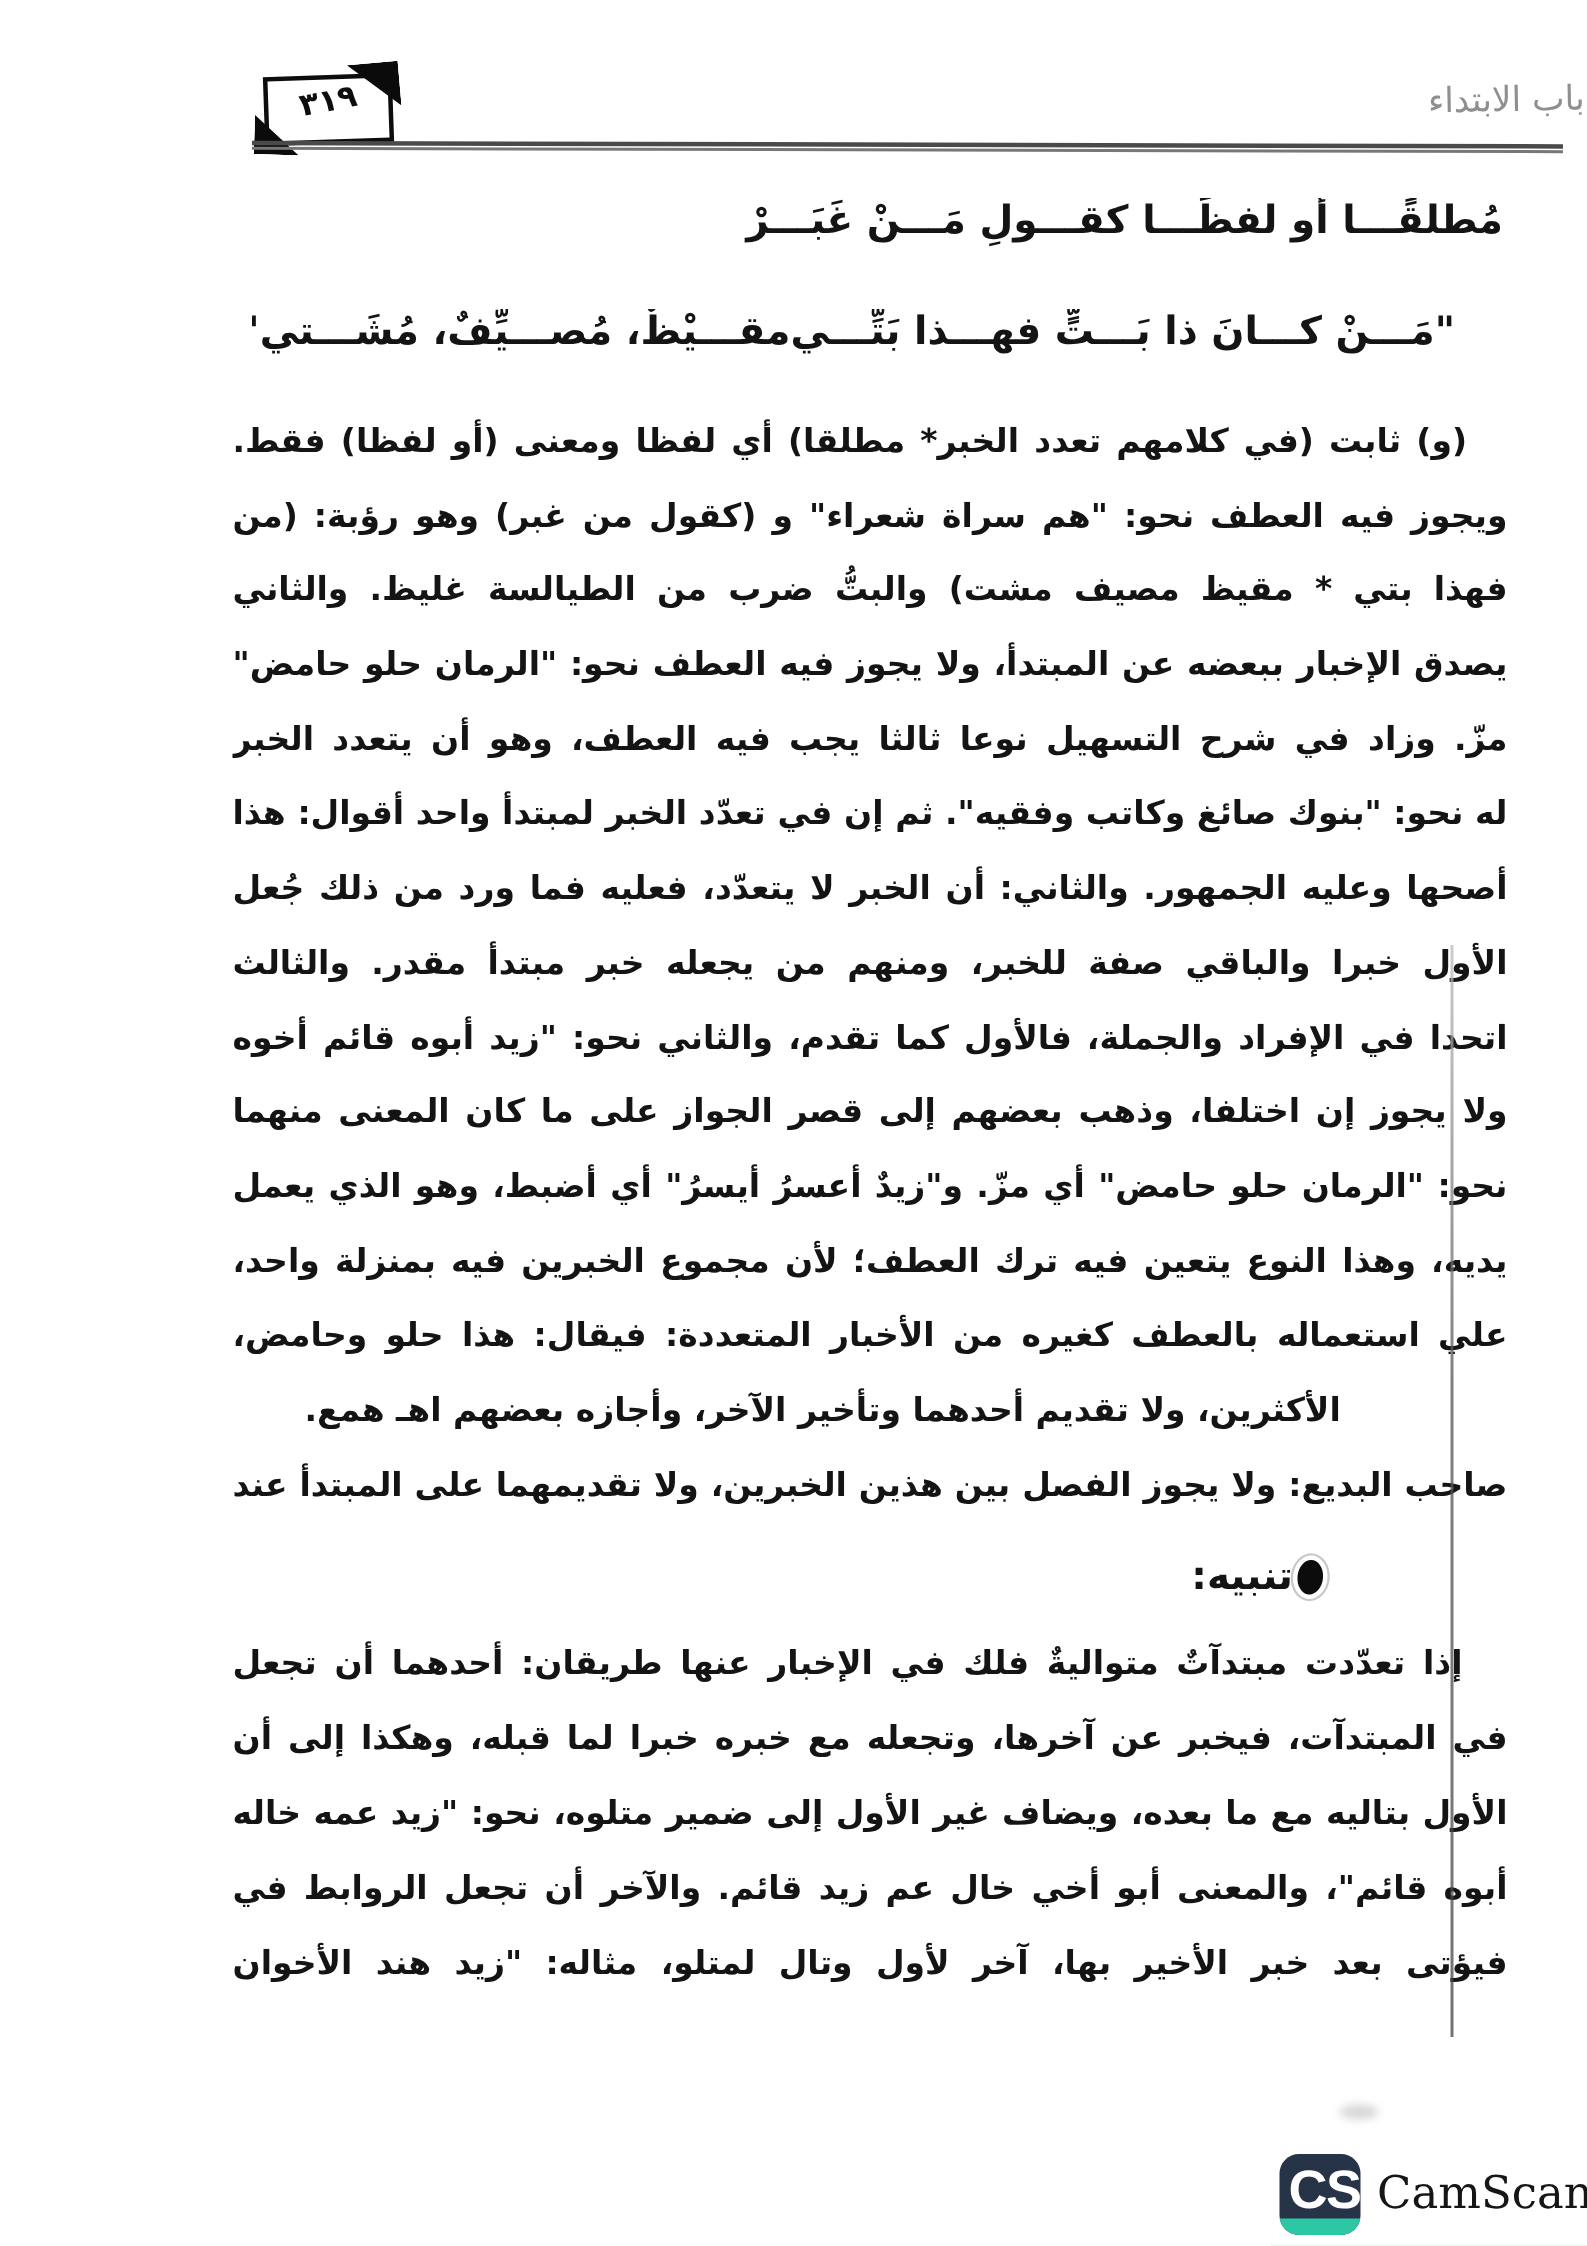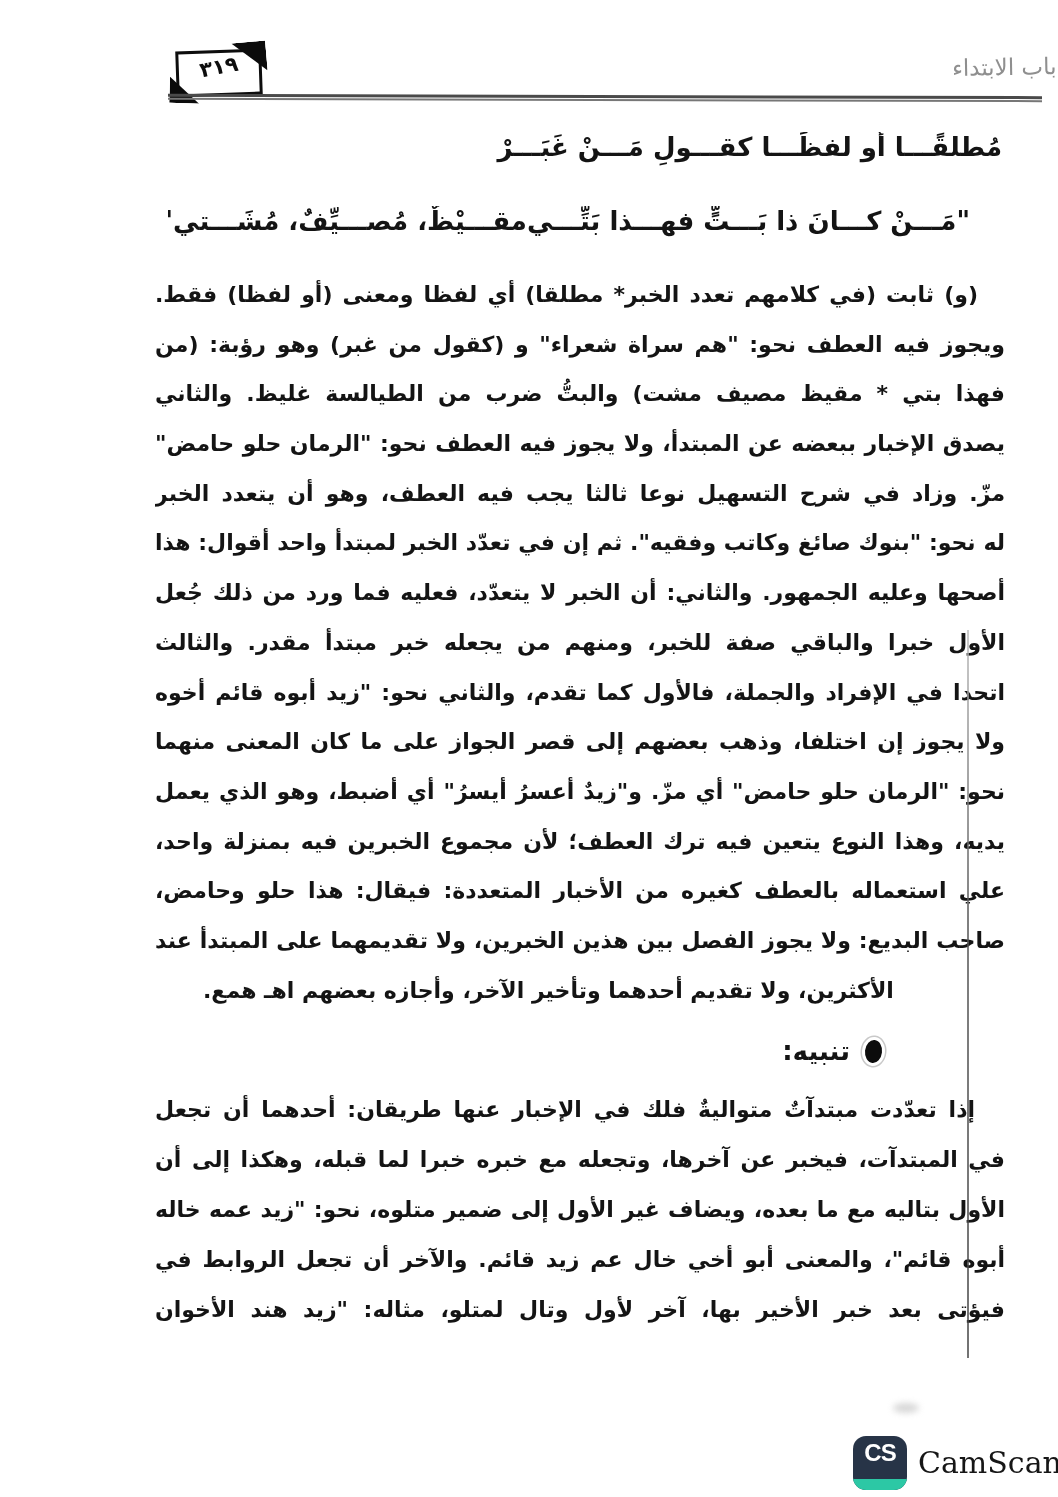--- a/index.html
+++ b/index.html
@@ -52,21 +52,21 @@
     height:49.7px;line-height:49.7px;font-size:22px;font-weight:700;
     text-align:justify;text-align-last:justify;overflow:hidden;white-space:normal;
   }
   .p2 .line{height:50px;line-height:50px;}
   .line.indent1{padding-right:27px;}
   .line.indent2{padding-right:30px;}
   .line.endline{text-align-last:left;padding-left:48px;}
   
   .note-row{
     position:absolute;right:173px;top:1036px;display:flex;align-items:center;
-    gap:12px;direction:rtl;
+    direction:rtl;
   }
   .note-bullet{
     width:17px;height:23px;background:#0c0c0c;border-radius:50%;
     border:3px solid #fff;box-shadow:0 0 0 1.5px #c9c9c9;transform:rotate(6deg);
   }
   .note-heading{font-size:26px;font-weight:700;}
   
   .vert-artifact{
     position:absolute;left:967px;top:630px;width:1.5px;height:728px;
     background:linear-gradient(#bbb, #555 40%, #444);opacity:.75;
@@ -74,22 +74,22 @@
   .smudge{
     position:absolute;left:893px;top:1403px;width:26px;height:10px;
     background:#bdbdbd;border-radius:50%;filter:blur(3px);opacity:.6;
   }
   
   .cs-badge{
     position:absolute;left:853px;top:1436px;width:54px;height:54px;
     border-radius:13px;background:#273447;overflow:hidden;
   }
   .cs-badge-label{
-    position:absolute;left:0;top:3px;width:100%;text-align:center;
-    font-family:"Liberation Sans",sans-serif;font-size:24px;font-weight:700;color:#fff;
+    position:absolute;left:0;top:3px;width:100%;text-align:right;
+    font-family:"Liberation Sans",sans-serif;font-size:36px;font-weight:700;color:#fff;
     letter-spacing:-1px;
   }
   .cs-teal{position:absolute;bottom:0;left:0;width:100%;height:11px;background:#2cc8a5;}
   .cs-name{
     position:absolute;left:918px;top:1445px;
     font-family:"DejaVu Serif",serif;font-size:30px;color:#161616;direction:ltr;
   }
 </style>
 </head>
 <body>
@@ -121,22 +121,22 @@
     <div class="line">يصدق الإخبار ببعضه عن المبتدأ، ولا يجوز فيه العطف نحو: "الرمان حلو حامض" أي</div>
     <div class="line">مزّ. وزاد في شرح التسهيل نوعا ثالثا يجب فيه العطف، وهو أن يتعدد الخبر لتعدد ما هو</div>
     <div class="line">له نحو: "بنوك صائغ وكاتب وفقيه". ثم إن في تعدّد الخبر لمبتدأ واحد أقوال: هذا</div>
     <div class="line">أصحها وعليه الجمهور. والثاني: أن الخبر لا يتعدّد، فعليه فما ورد من ذلك جُعل فيه</div>
     <div class="line">الأول خبرا والباقي صفة للخبر، ومنهم من يجعله خبر مبتدأ مقدر. والثالث الجواز إن</div>
     <div class="line">اتحدا في الإفراد والجملة، فالأول كما تقدم، والثاني نحو: "زيد أبوه قائم أخوه خارج"</div>
     <div class="line">ولا يجوز إن اختلفا، وذهب بعضهم إلى قصر الجواز على ما كان المعنى منهما واحدا</div>
     <div class="line">نحو: "الرمان حلو حامض" أي مزّ. و"زيدٌ أعسرُ أيسرُ" أي أضبط، وهو الذي يعمل بكلتا</div>
     <div class="line">يديه، وهذا النوع يتعين فيه ترك العطف؛ لأن مجموع الخبرين فيه بمنزلة واحد، وجوز أبو</div>
     <div class="line">علي استعماله بالعطف كغيره من الأخبار المتعددة: فيقال: هذا حلو وحامض، قال</div>
+    <div class="line endline">الأكثرين، ولا تقديم أحدهما وتأخير الآخر، وأجازه بعضهم اهـ همع.</div>
     <div class="line">صاحب البديع: ولا يجوز الفصل بين هذين الخبرين، ولا تقديمهما على المبتدأ عند</div>
-    <div class="line endline">الأكثرين، ولا تقديم أحدهما وتأخير الآخر، وأجازه بعضهم اهـ همع.</div>
   </div>
 
   <div class="note-row">
     <div class="note-bullet"></div>
     <div class="note-heading">تنبيه:</div>
   </div>
 
   <div class="para p2">
     <div class="line indent2">إذا تعدّدت مبتدآتٌ متواليةٌ فلك في الإخبار عنها طريقان: أحدهما أن تجعل الروابط</div>
     <div class="line">في المبتدآت، فيخبر عن آخرها، وتجعله مع خبره خبرا لما قبله، وهكذا إلى أن تخبر عن</div>

